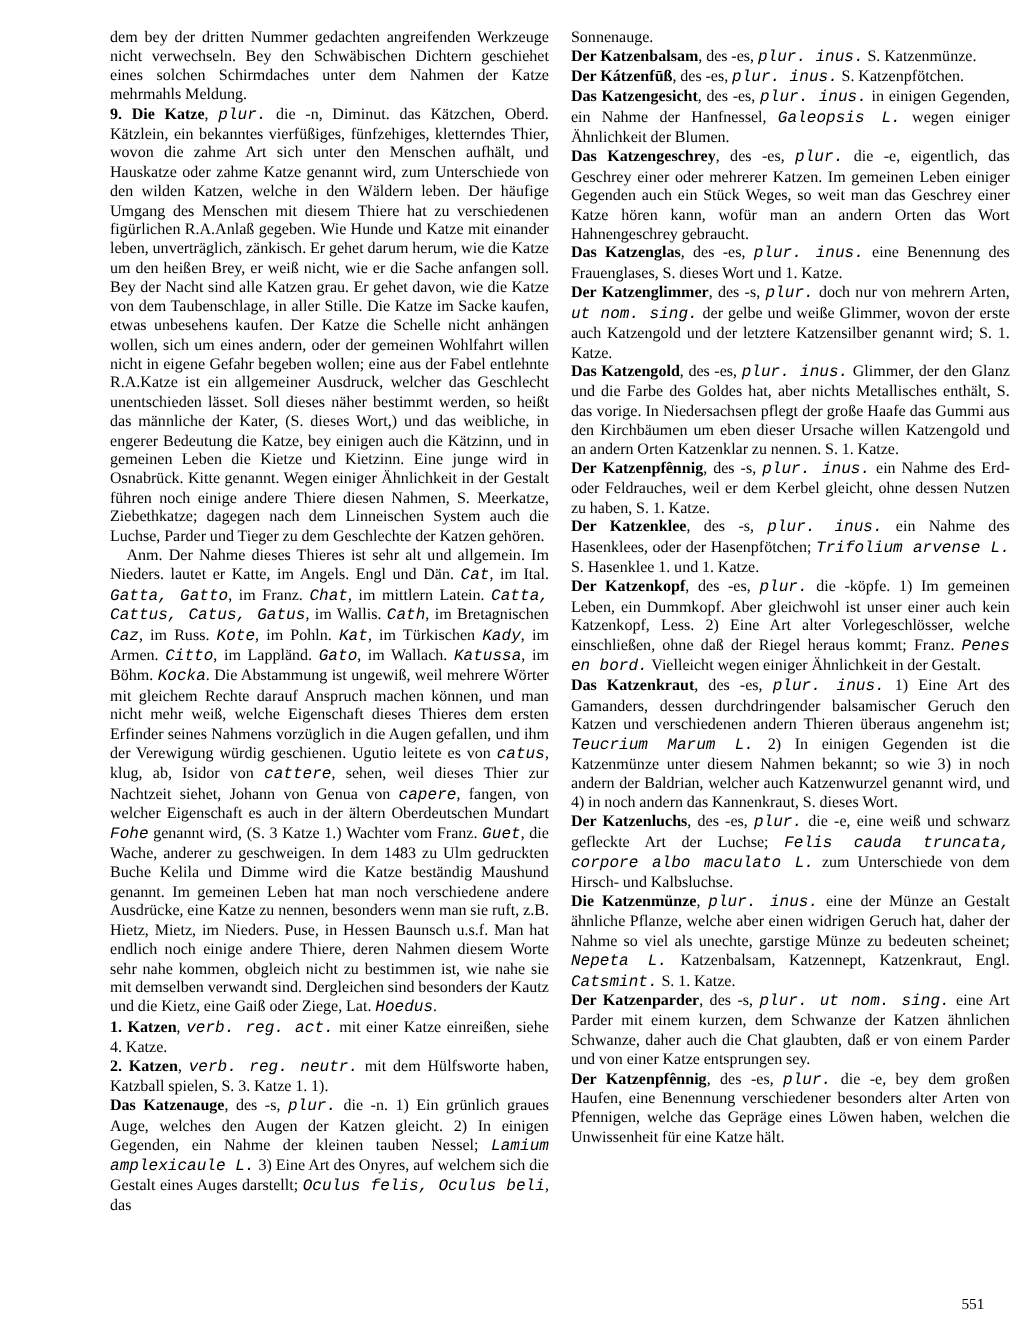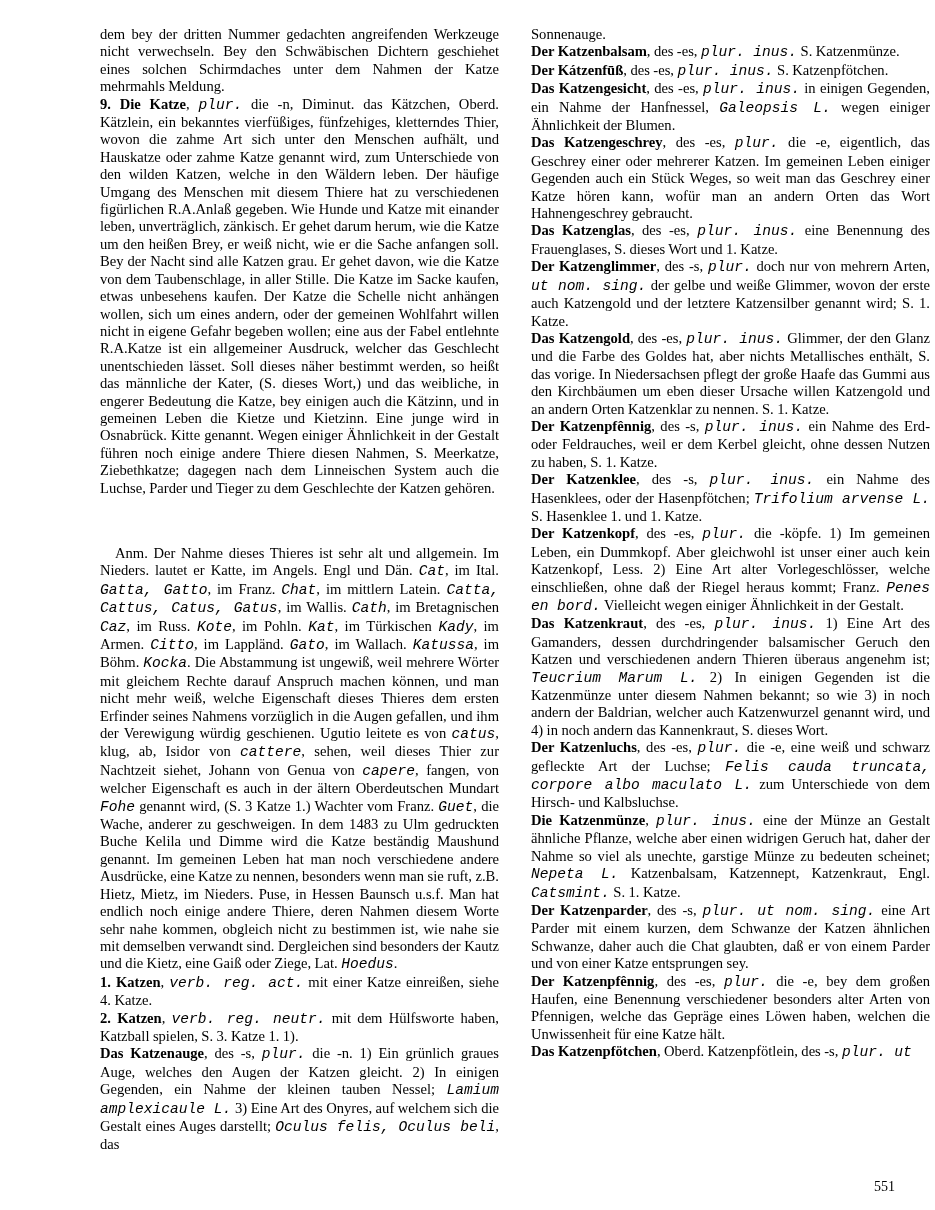--- a/index.html
+++ b/index.html
@@ -13,36 +13,36 @@
   }
   .page {
     position: absolute; inset: 0;
     background: #ffffff;
   }
   .columns {
     position: absolute;
     left: 100px; top: 26px;
     width: 814px;
     display: flex;
-    gap: 32px;
+    gap: 20px;
   }
   .col {
     width: 399px;
     flex: 0 0 399px;
   }
   .col p {
     margin: 0;
     font-size: 14.6px;
     line-height: 17.4px;
     text-align: justify;
     hyphens: auto;
     -webkit-hyphens: auto;
     word-spacing: -0.2px;
   }
-  .col p.indent { text-indent: 15px; margin-top: 48px; }
+  .col p.indent { text-indent: 15px; }
   .seg-b { font-weight: bold; }
   .seg-i { font-style: italic; font-family: Liberation Mono, monospace; }
   .page-number {
     position: absolute;
     right: 40px; bottom: 16px;
     font-size: 14px;
     line-height: 14px;
   }
 </style>
 </head>
@@ -68,17 +68,16 @@
         <p class=""><span class="seg-b">Der Katzenglimmer</span><span class="seg-p">, des -s, </span><span class="seg-i">plur.</span><span class="seg-p"> doch nur von mehrern Arten, </span><span class="seg-i">ut nom. sing.</span><span class="seg-p"> der gelbe und weiße Glimmer, wovon der erste auch Katzengold und der letztere Katzensilber genannt wird; S. 1. Katze.</span></p>
         <p class=""><span class="seg-b">Das Katzengold</span><span class="seg-p">, des -es, </span><span class="seg-i">plur. inus.</span><span class="seg-p"> Glimmer, der den Glanz und die Farbe des Goldes hat, aber nichts Metallisches enthält, S. das vorige. In Niedersachsen pflegt der große Haafe das Gummi aus den Kirchbäumen um eben dieser Ursache willen Katzengold und an andern Orten Katzenklar zu nennen. S. 1. Katze.</span></p>
         <p class=""><span class="seg-b">Der Katzenpfênnig</span><span class="seg-p">, des -s, </span><span class="seg-i">plur. inus.</span><span class="seg-p"> ein Nahme des Erd- oder Feldrauches, weil er dem Kerbel gleicht, ohne dessen Nutzen zu haben, S. 1. Katze.</span></p>
         <p class=""><span class="seg-b">Der Katzenklee</span><span class="seg-p">, des -s, </span><span class="seg-i">plur. inus.</span><span class="seg-p"> ein Nahme des Hasenklees, oder der Hasenpfötchen; </span><span class="seg-i">Trifolium arvense L.</span><span class="seg-p"> S. Hasenklee 1. und 1. Katze.</span></p>
         <p class=""><span class="seg-b">Der Katzenkopf</span><span class="seg-p">, des -es, </span><span class="seg-i">plur.</span><span class="seg-p"> die -köpfe. 1) Im gemeinen Leben, ein Dummkopf. Aber gleichwohl ist unser einer auch kein Katzenkopf, Less. 2) Eine Art alter Vorlegeschlösser, welche einschließen, ohne daß der Riegel heraus kommt; Franz. </span><span class="seg-i">Penes en bord.</span><span class="seg-p"> Vielleicht wegen einiger Ähnlichkeit in der Gestalt.</span></p>
         <p class=""><span class="seg-b">Das Katzenkraut</span><span class="seg-p">, des -es, </span><span class="seg-i">plur. inus.</span><span class="seg-p"> 1) Eine Art des Gamanders, dessen durchdringender balsamischer Geruch den Katzen und verschiedenen andern Thieren überaus angenehm ist; </span><span class="seg-i">Teucrium Marum L.</span><span class="seg-p"> 2) In einigen Gegenden ist die Katzenmünze unter diesem Nahmen bekannt; so wie 3) in noch andern der Baldrian, welcher auch Katzenwurzel genannt wird, und 4) in noch andern das Kannenkraut, S. dieses Wort.</span></p>
         <p class=""><span class="seg-b">Der Katzenluchs</span><span class="seg-p">, des -es, </span><span class="seg-i">plur.</span><span class="seg-p"> die -e, eine weiß und schwarz gefleckte Art der Luchse; </span><span class="seg-i">Felis cauda truncata, corpore albo maculato L.</span><span class="seg-p"> zum Unterschiede von dem Hirsch- und Kalbsluchse.</span></p>
         <p class=""><span class="seg-b">Die Katzenmünze</span><span class="seg-p">, </span><span class="seg-i">plur. inus.</span><span class="seg-p"> eine der Münze an Gestalt ähnliche Pflanze, welche aber einen widrigen Geruch hat, daher der Nahme so viel als unechte, garstige Münze zu bedeuten scheinet; </span><span class="seg-i">Nepeta L.</span><span class="seg-p"> Katzenbalsam, Katzennept, Katzenkraut, Engl. </span><span class="seg-i">Catsmint.</span><span class="seg-p"> S. 1. Katze.</span></p>
         <p class=""><span class="seg-b">Der Katzenparder</span><span class="seg-p">, des -s, </span><span class="seg-i">plur. ut nom. sing.</span><span class="seg-p"> eine Art Parder mit einem kurzen, dem Schwanze der Katzen ähnlichen Schwanze, daher auch die Chat glaubten, daß er von einem Parder und von einer Katze entsprungen sey.</span></p>
         <p class=""><span class="seg-b">Der Katzenpfênnig</span><span class="seg-p">, des -es, </span><span class="seg-i">plur.</span><span class="seg-p"> die -e, bey dem großen Haufen, eine Benennung verschiedener besonders alter Arten von Pfennigen, welche das Gepräge eines Löwen haben, welchen die Unwissenheit für eine Katze hält.</span></p>
-        <p class=""><span class="seg-b">Das Katzenpfötchen</span><span class="seg-p">, Oberd. Katzenpfötlein, des -s, </span><span class="seg-i">plur. ut</span></p>
       </div>
   </div>
   <div class="page-number">551</div>
 </div>
 
 </body></html>

